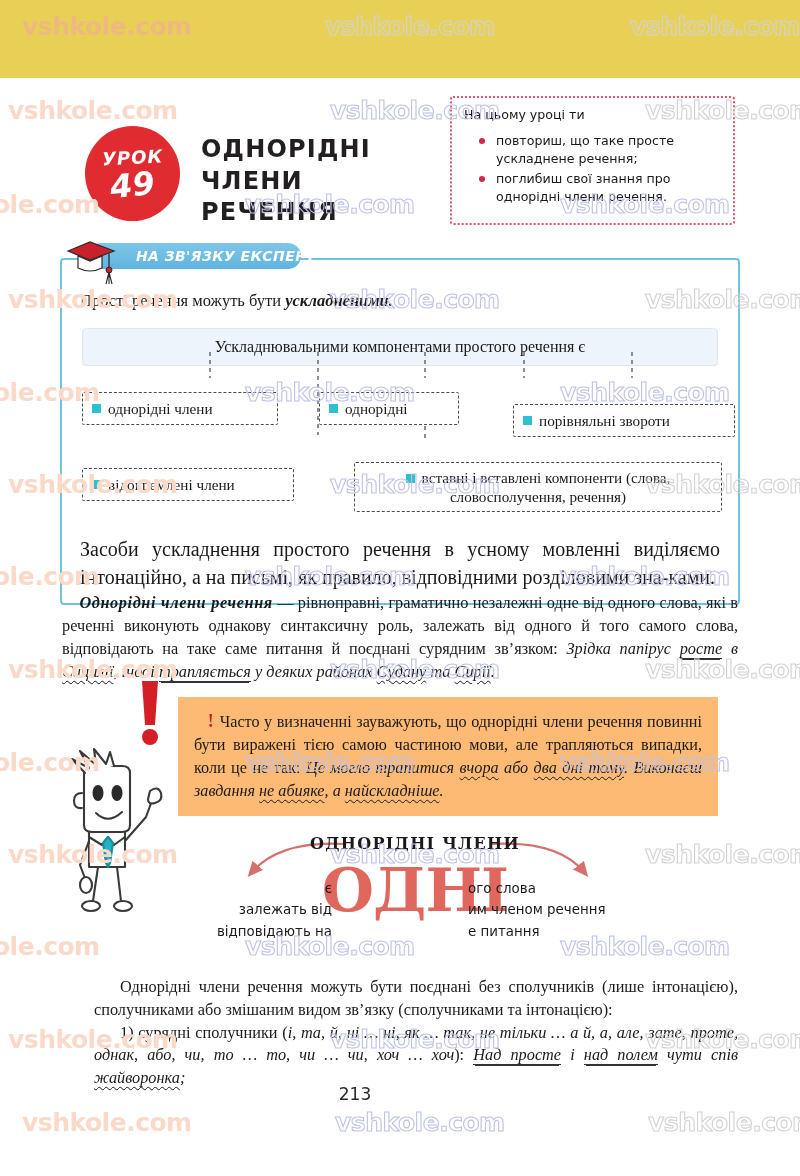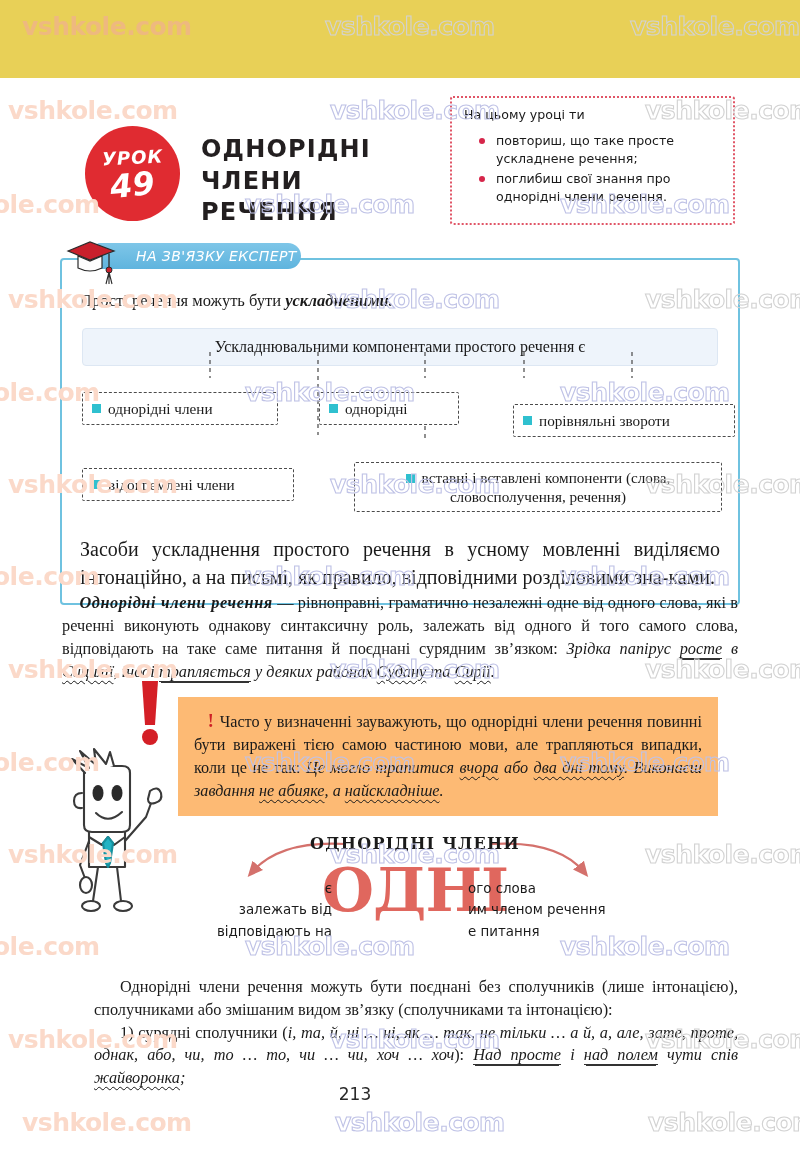--- a/index.html
+++ b/index.html
@@ -125,21 +125,21 @@
     position:absolute;left:96px;top:165px;
     width:205px;height:26px;
     background:linear-gradient(180deg,#7ec6e8 0%,#5fb4de 100%);
     border-radius:4px 13px 13px 4px;
     display:flex;align-items:center;
     padding-left:40px;box-sizing:border-box;
     z-index:8;
   }
   .expert-tab .tab-text{
     font-family:"DejaVu Sans", sans-serif;
-    font-style:italic;font-weight:400;
+    font-style:italic;font-weight:700;
     font-size:14px;letter-spacing:0.4px;
     color:#ffffff;
     white-space:nowrap;
   }
   .cap-icon{
     position:absolute;left:64px;top:160px;
     width:54px;height:48px;z-index:9;
   }
 
   .expert-lead{

